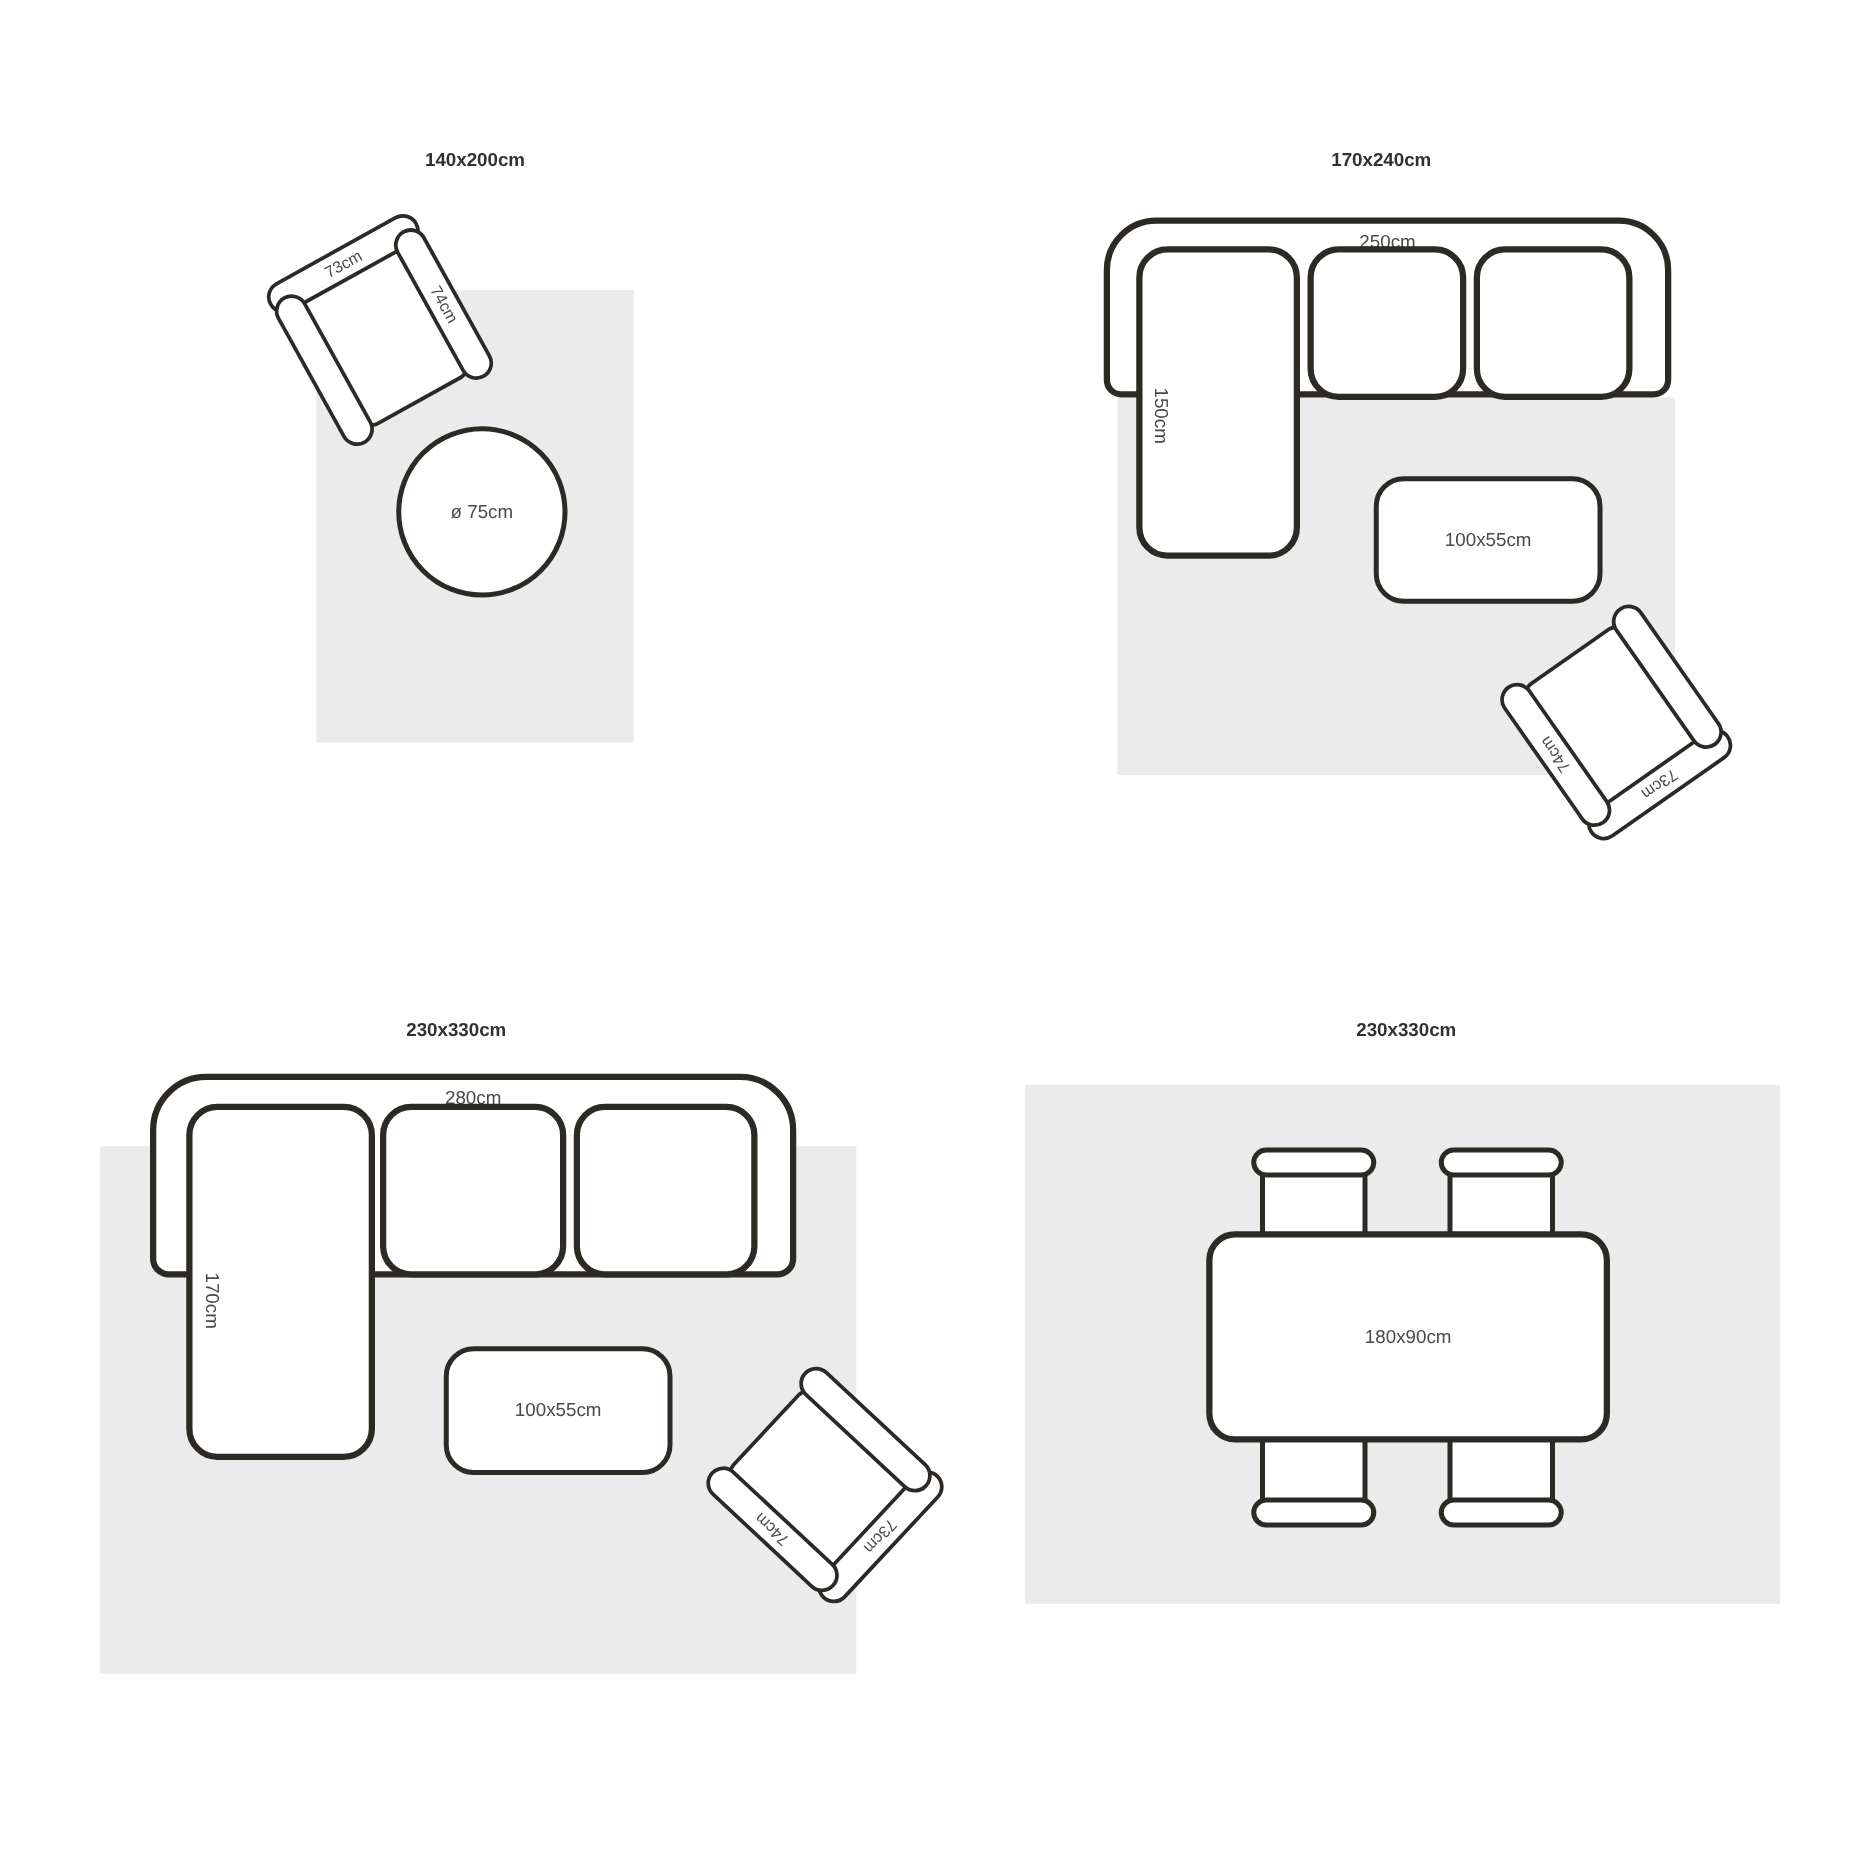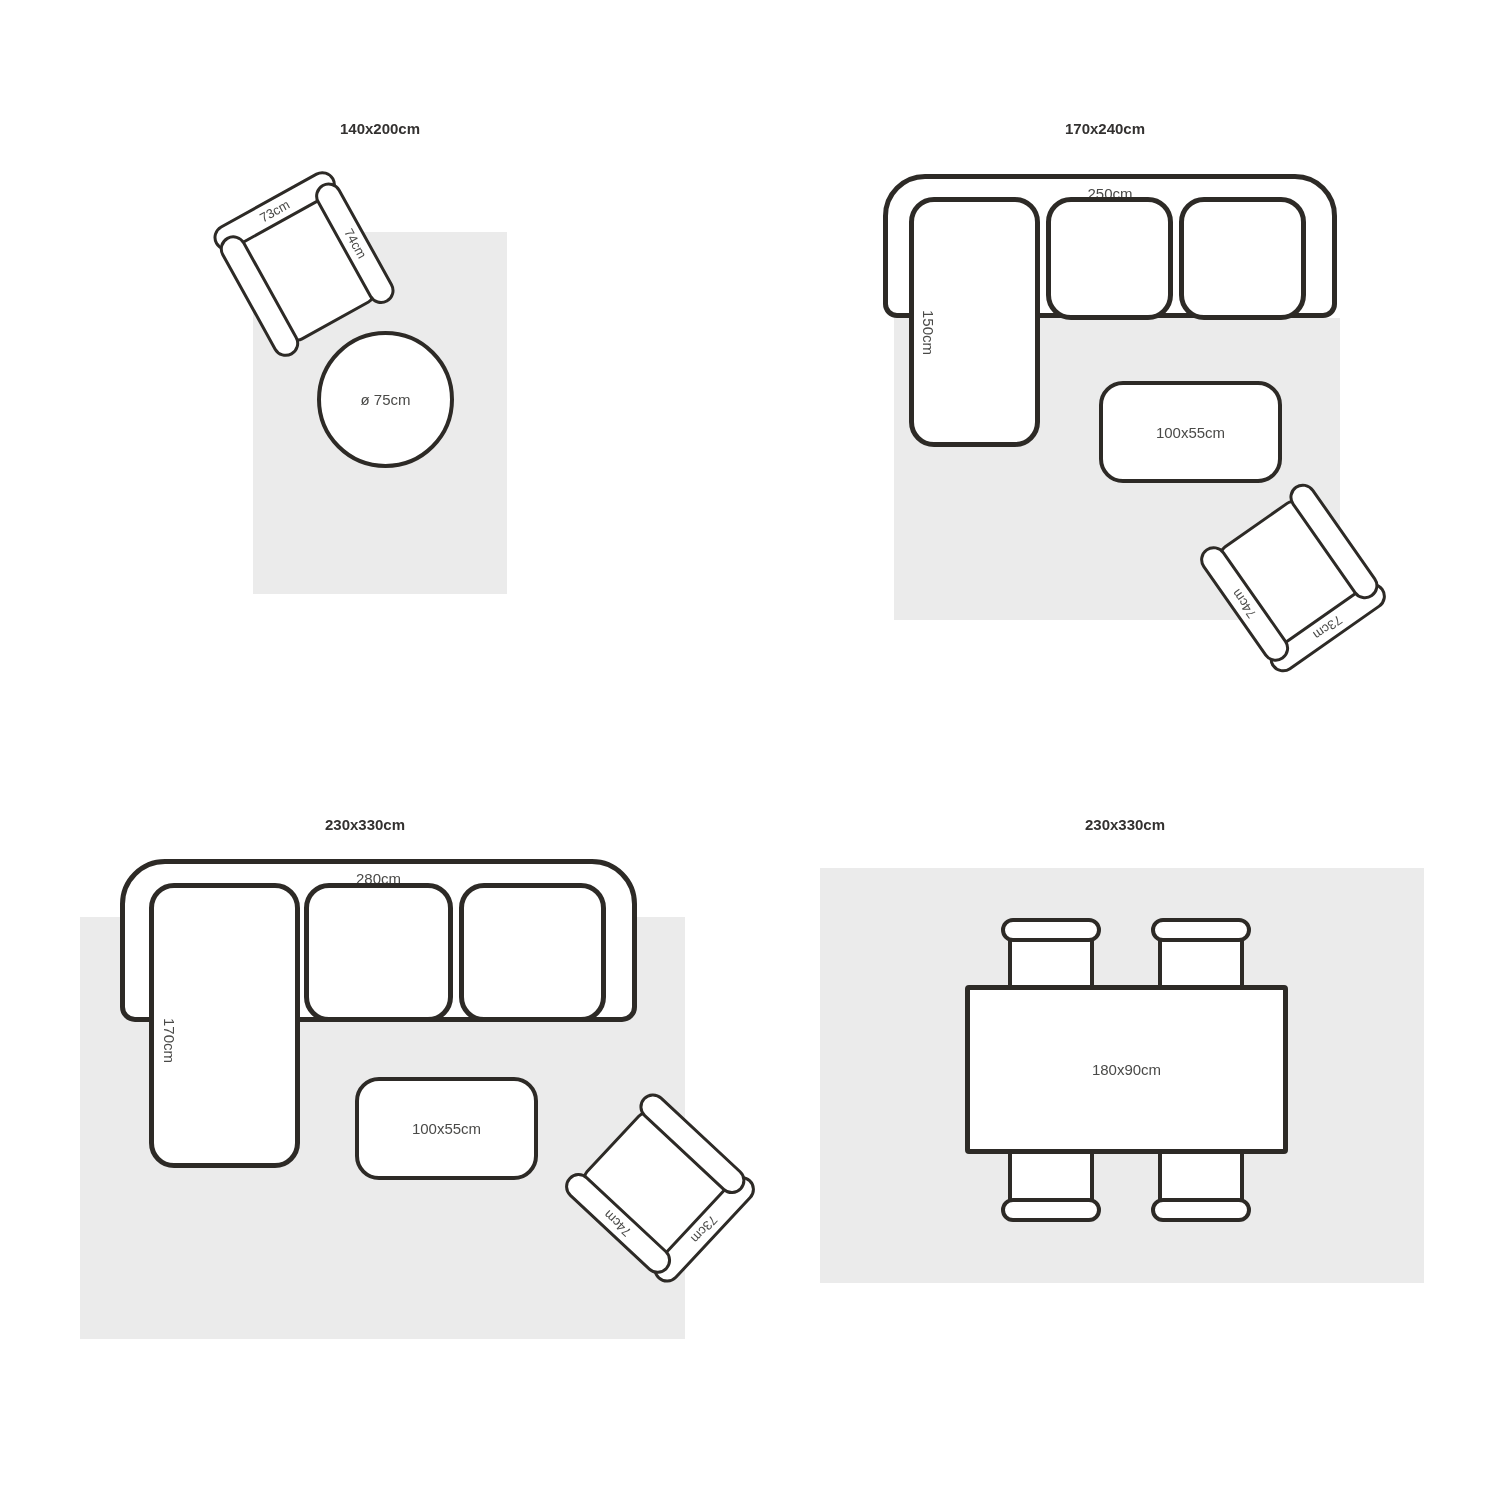--- a/index.html
+++ b/index.html
@@ -126,21 +126,21 @@
     display: flex;
     align-items: center;
     justify-content: center;
     z-index: 2;
   }
   .dining-table {
     position: absolute;
     box-sizing: border-box;
     background: #ffffff;
     border: 5px solid #2d2a26;
-    border-radius: 4px;
+    border-radius: 23px;
     display: flex;
     align-items: center;
     justify-content: center;
     z-index: 2;
   }
   
   .dchair {
     position: absolute;
     width: 100px;
     height: 84px;
@@ -184,21 +184,21 @@
     <div class="ac-seat"></div>
     <div class="ac-back">
       <span class="ac-back-label">73cm</span>
     </div>
     <div class="ac-arm ac-arm-left"></div>
     <div class="ac-arm ac-arm-right">
       <span class="ac-arm-label">74cm</span>
     </div>
   </div>
 
-  <div class="round-table" style="left:317px; top:331px; width:137px; height:137px;">
+  <div class="round-table" style="left:317px; top:341px; width:137px; height:137px;">
     <span class="dim-label">ø 75cm</span>
   </div>
 
   <div class="size-title" style="left:1105px; top:120px;">170x240cm</div>
 
   <div class="rug" style="left:894px; top:318px; width:446px; height:302px;"></div>
 
   <div class="sofa" style="left:883px; top:174px; width:454px; height:273px;">
     <div class="sofa-shell" style="width:454px; height:144px; border-radius:42px 42px 14px 14px;">
       <div class="sofa-width-label dim-label">250cm</div>

